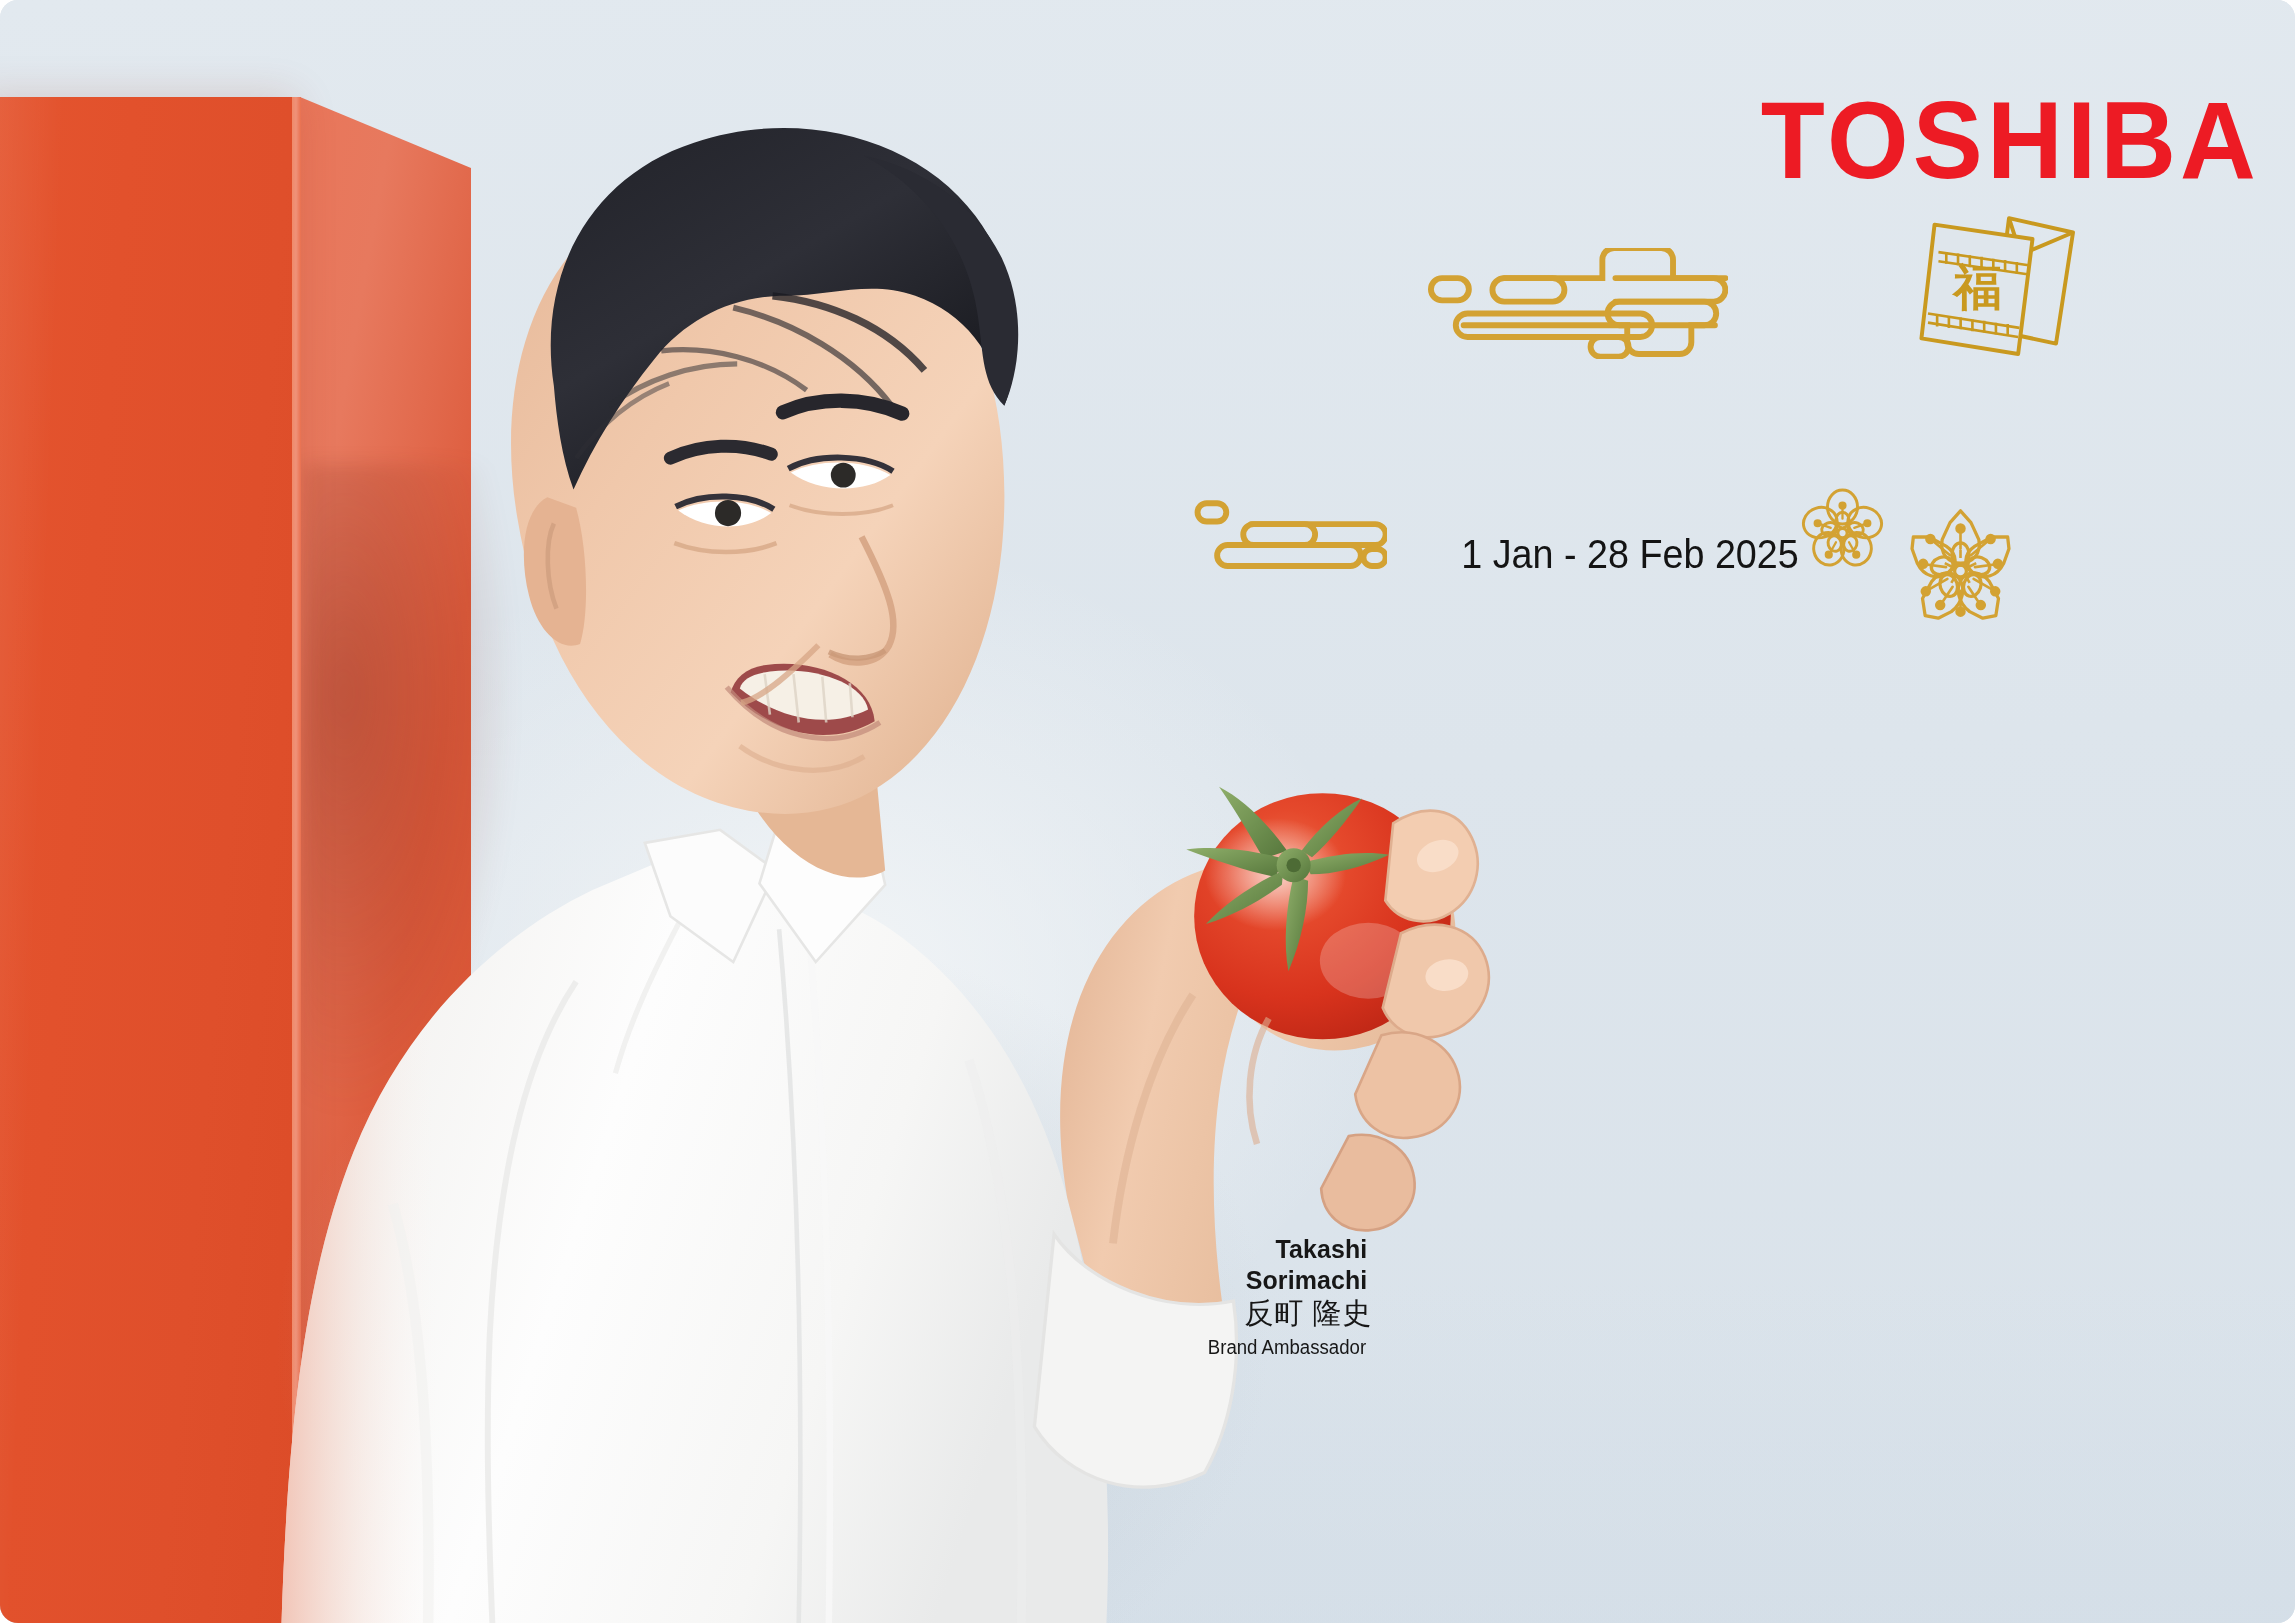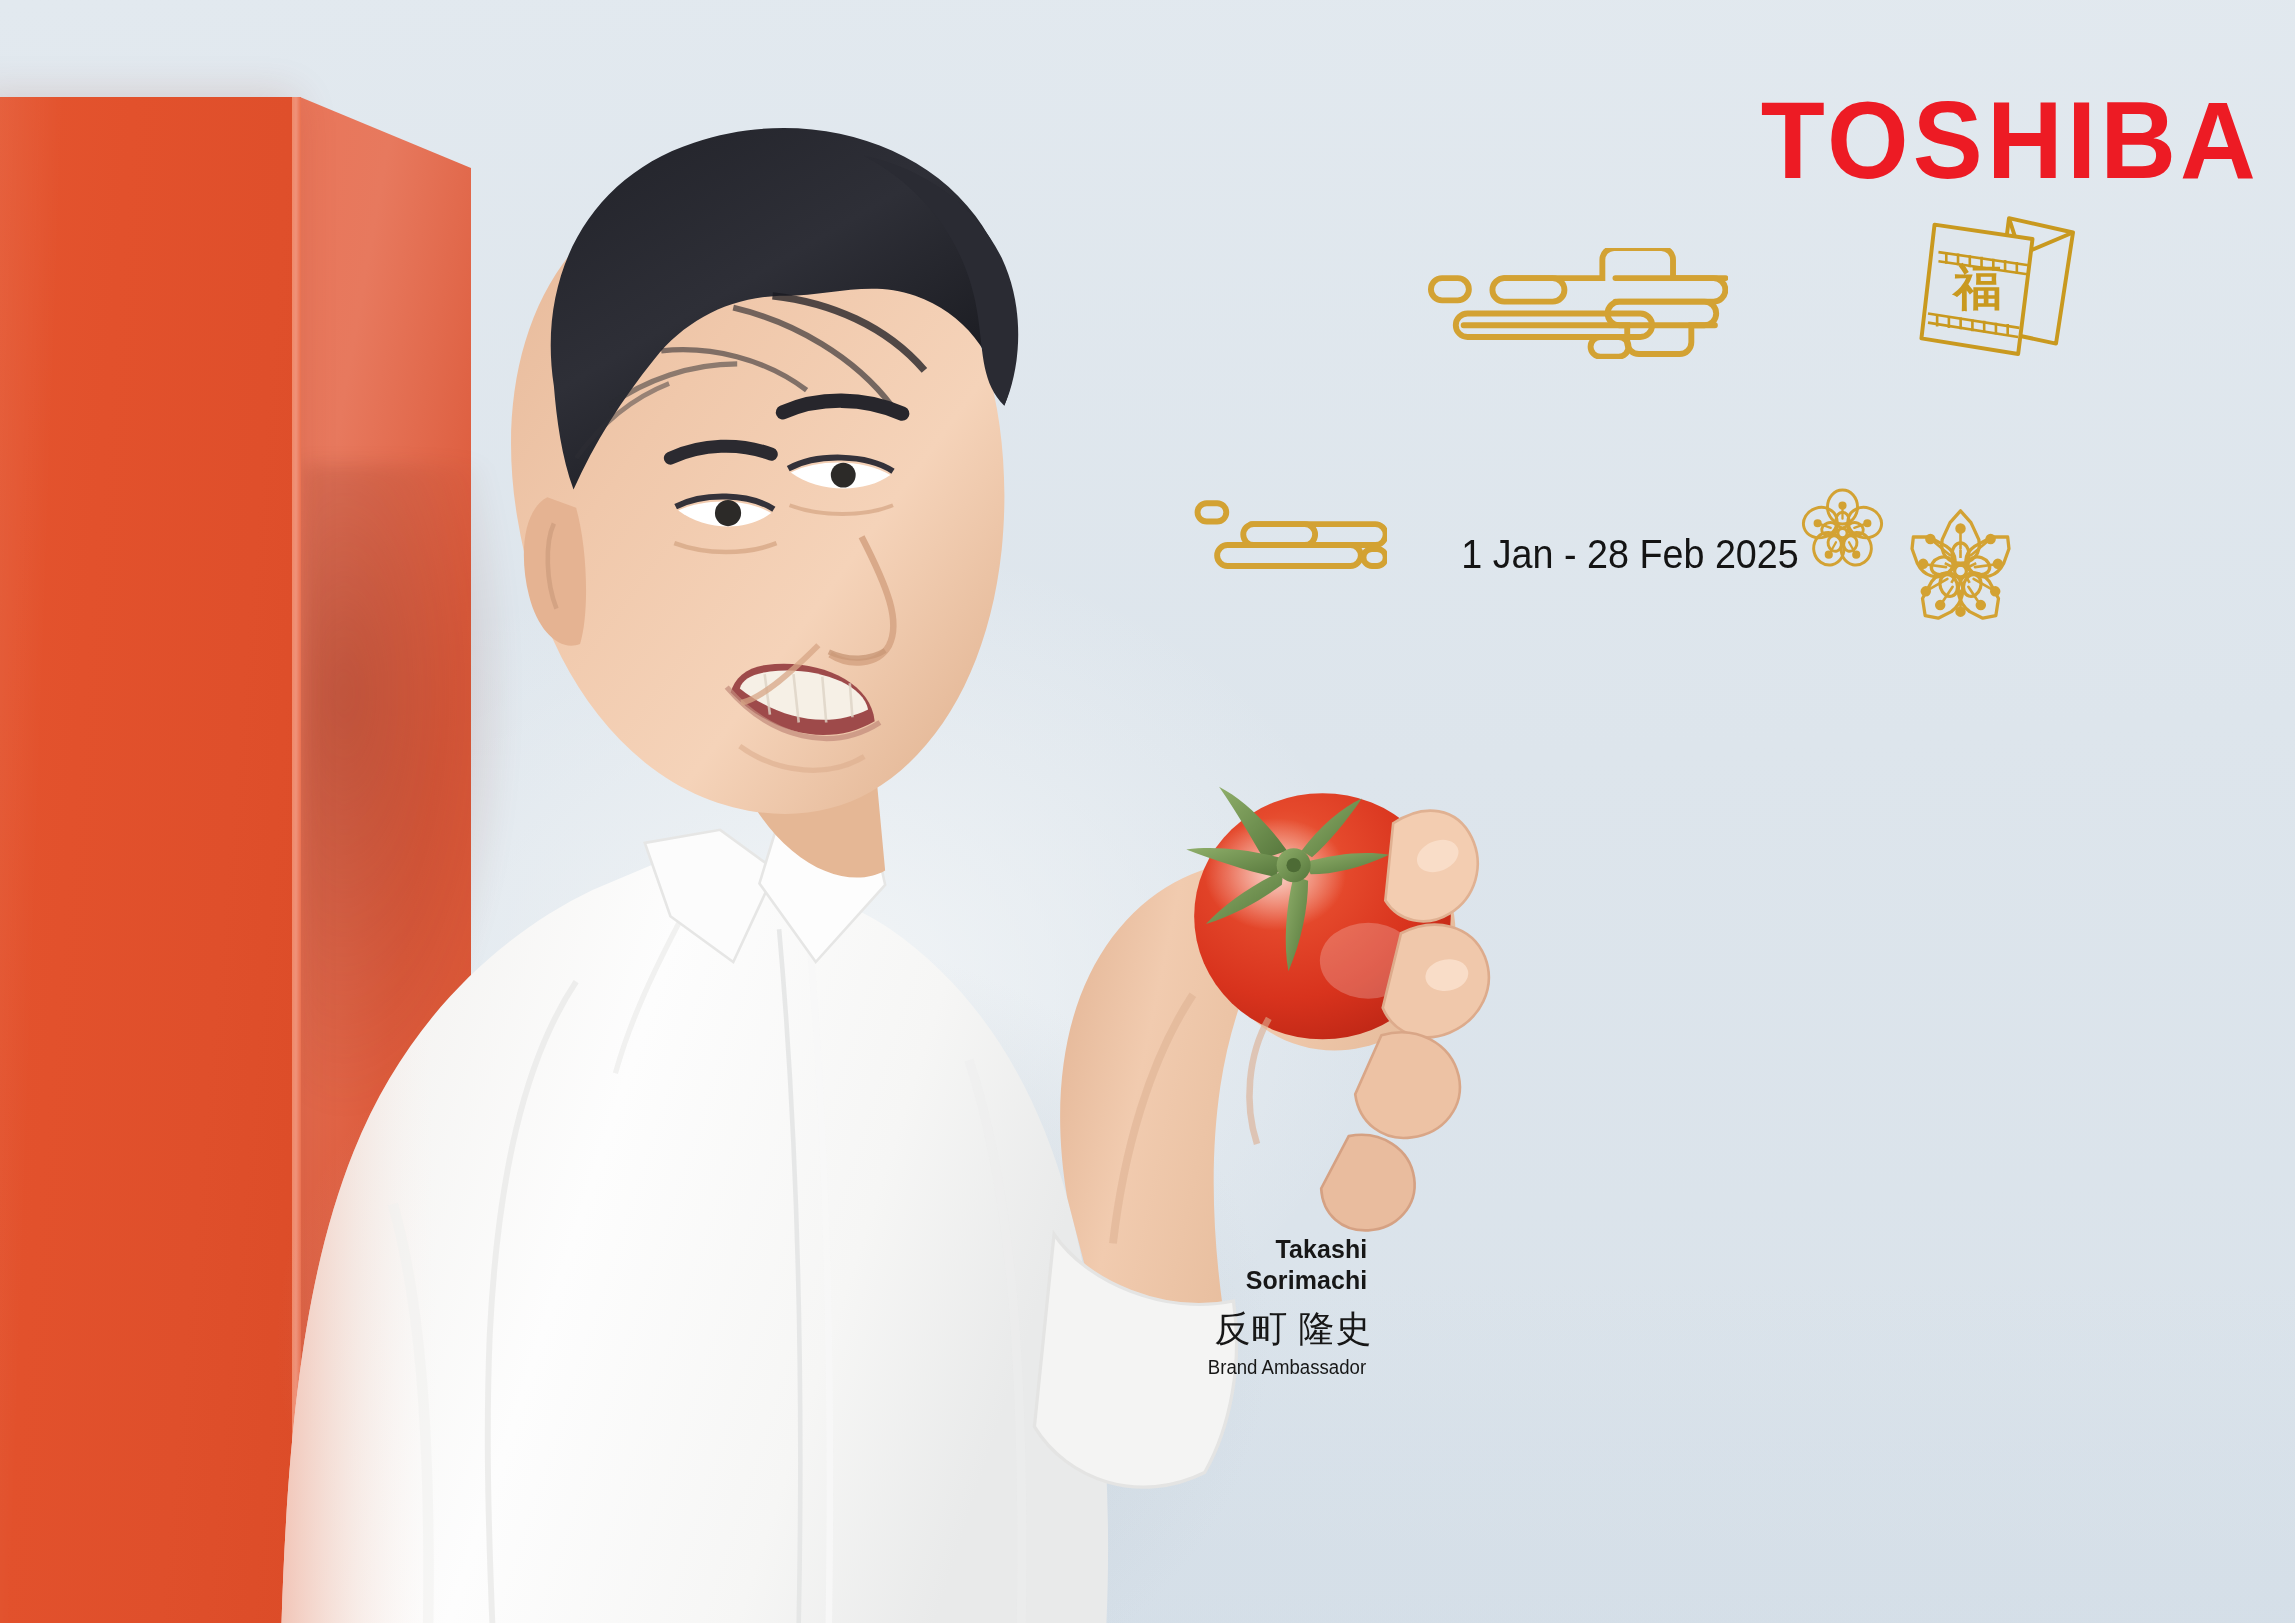--- a/index.html
+++ b/index.html
@@ -6,20 +6,21 @@
   html,body{margin:0;padding:0;background:#ffffff;}
   *{box-sizing:border-box;}
 
   .poster{
     position:relative;
     width:2295px;
     height:1623px;
     overflow:hidden;
     font-family:"Liberation Sans", sans-serif;
     background:#dfe6ec;
+    border-radius:18px;
   }
 
   
   .backdrop{
     position:absolute; inset:0;
     background:
       radial-gradient(ellipse 916px 720px at 818px 982px, #f2f5f7 0%, rgba(242,245,247,0) 62%),
       linear-gradient(177deg, #e2e9ef 0%, #dde5ec 48%, #d9e2ea 100%);
   }
   .backdrop-floor{
@@ -136,22 +137,22 @@
     line-height:1.18;
   }
   .amb-name{
     font-size:26px;
     font-weight:700;
     letter-spacing:0.1px;
     transform:scaleX(.96);
     transform-origin:center;
   }
   .amb-name-jp{
-    margin-top:13px;
-    font-size:36px;
+    margin-top:1px;
+    font-size:29px;
     font-weight:400;
     letter-spacing:0.7px;
   }
   .amb-role{
     margin-top:5.2px;
     font-size:19.6px;
     font-weight:400;
     transform:scaleX(.95);
     transform-origin:center;
   }

